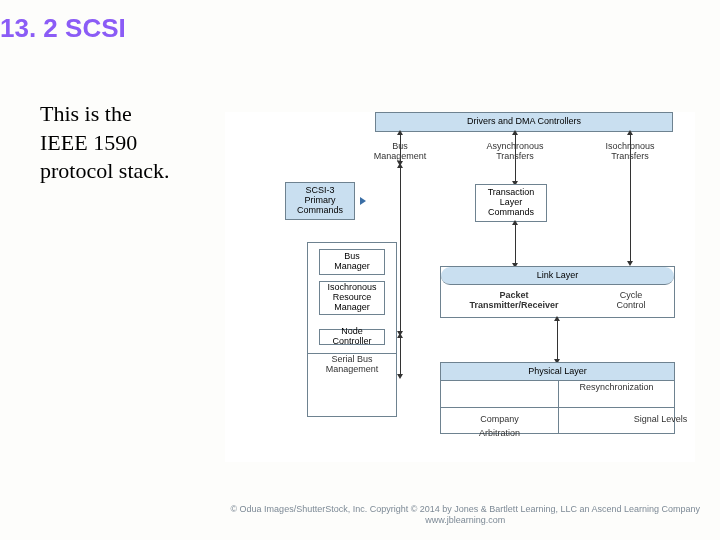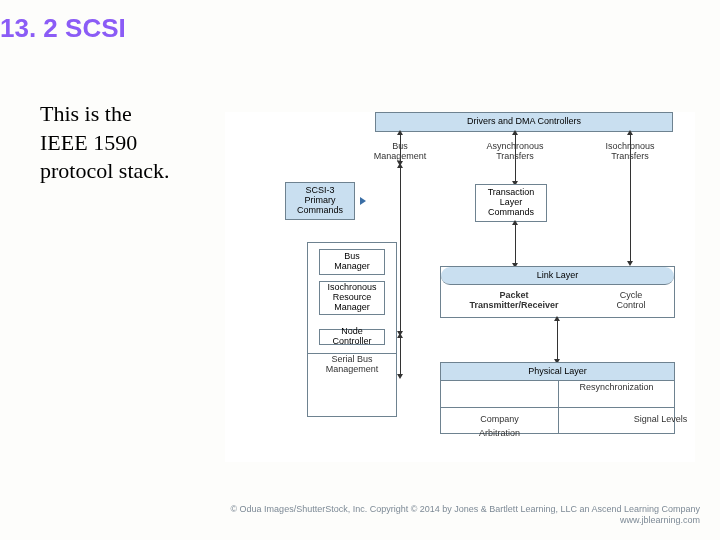--- a/index.html
+++ b/index.html
@@ -82,21 +82,21 @@
     left: 0; right: 0;
     border-top: 1px solid #6e8290;
   }
   .footer {
     position: absolute;
     bottom: 14px;
     right: 20px;
     font-family: Arial, sans-serif;
     font-size: 9px;
     color: #7d8a96;
-    text-align: right;
+    text-align: center;
     line-height: 1.25;
   }
 </style>
 </head>
 <body>
 
 <div class="title">13. 2 SCSI</div>
 
 <div class="body-text">
   <div>This is the</div>

